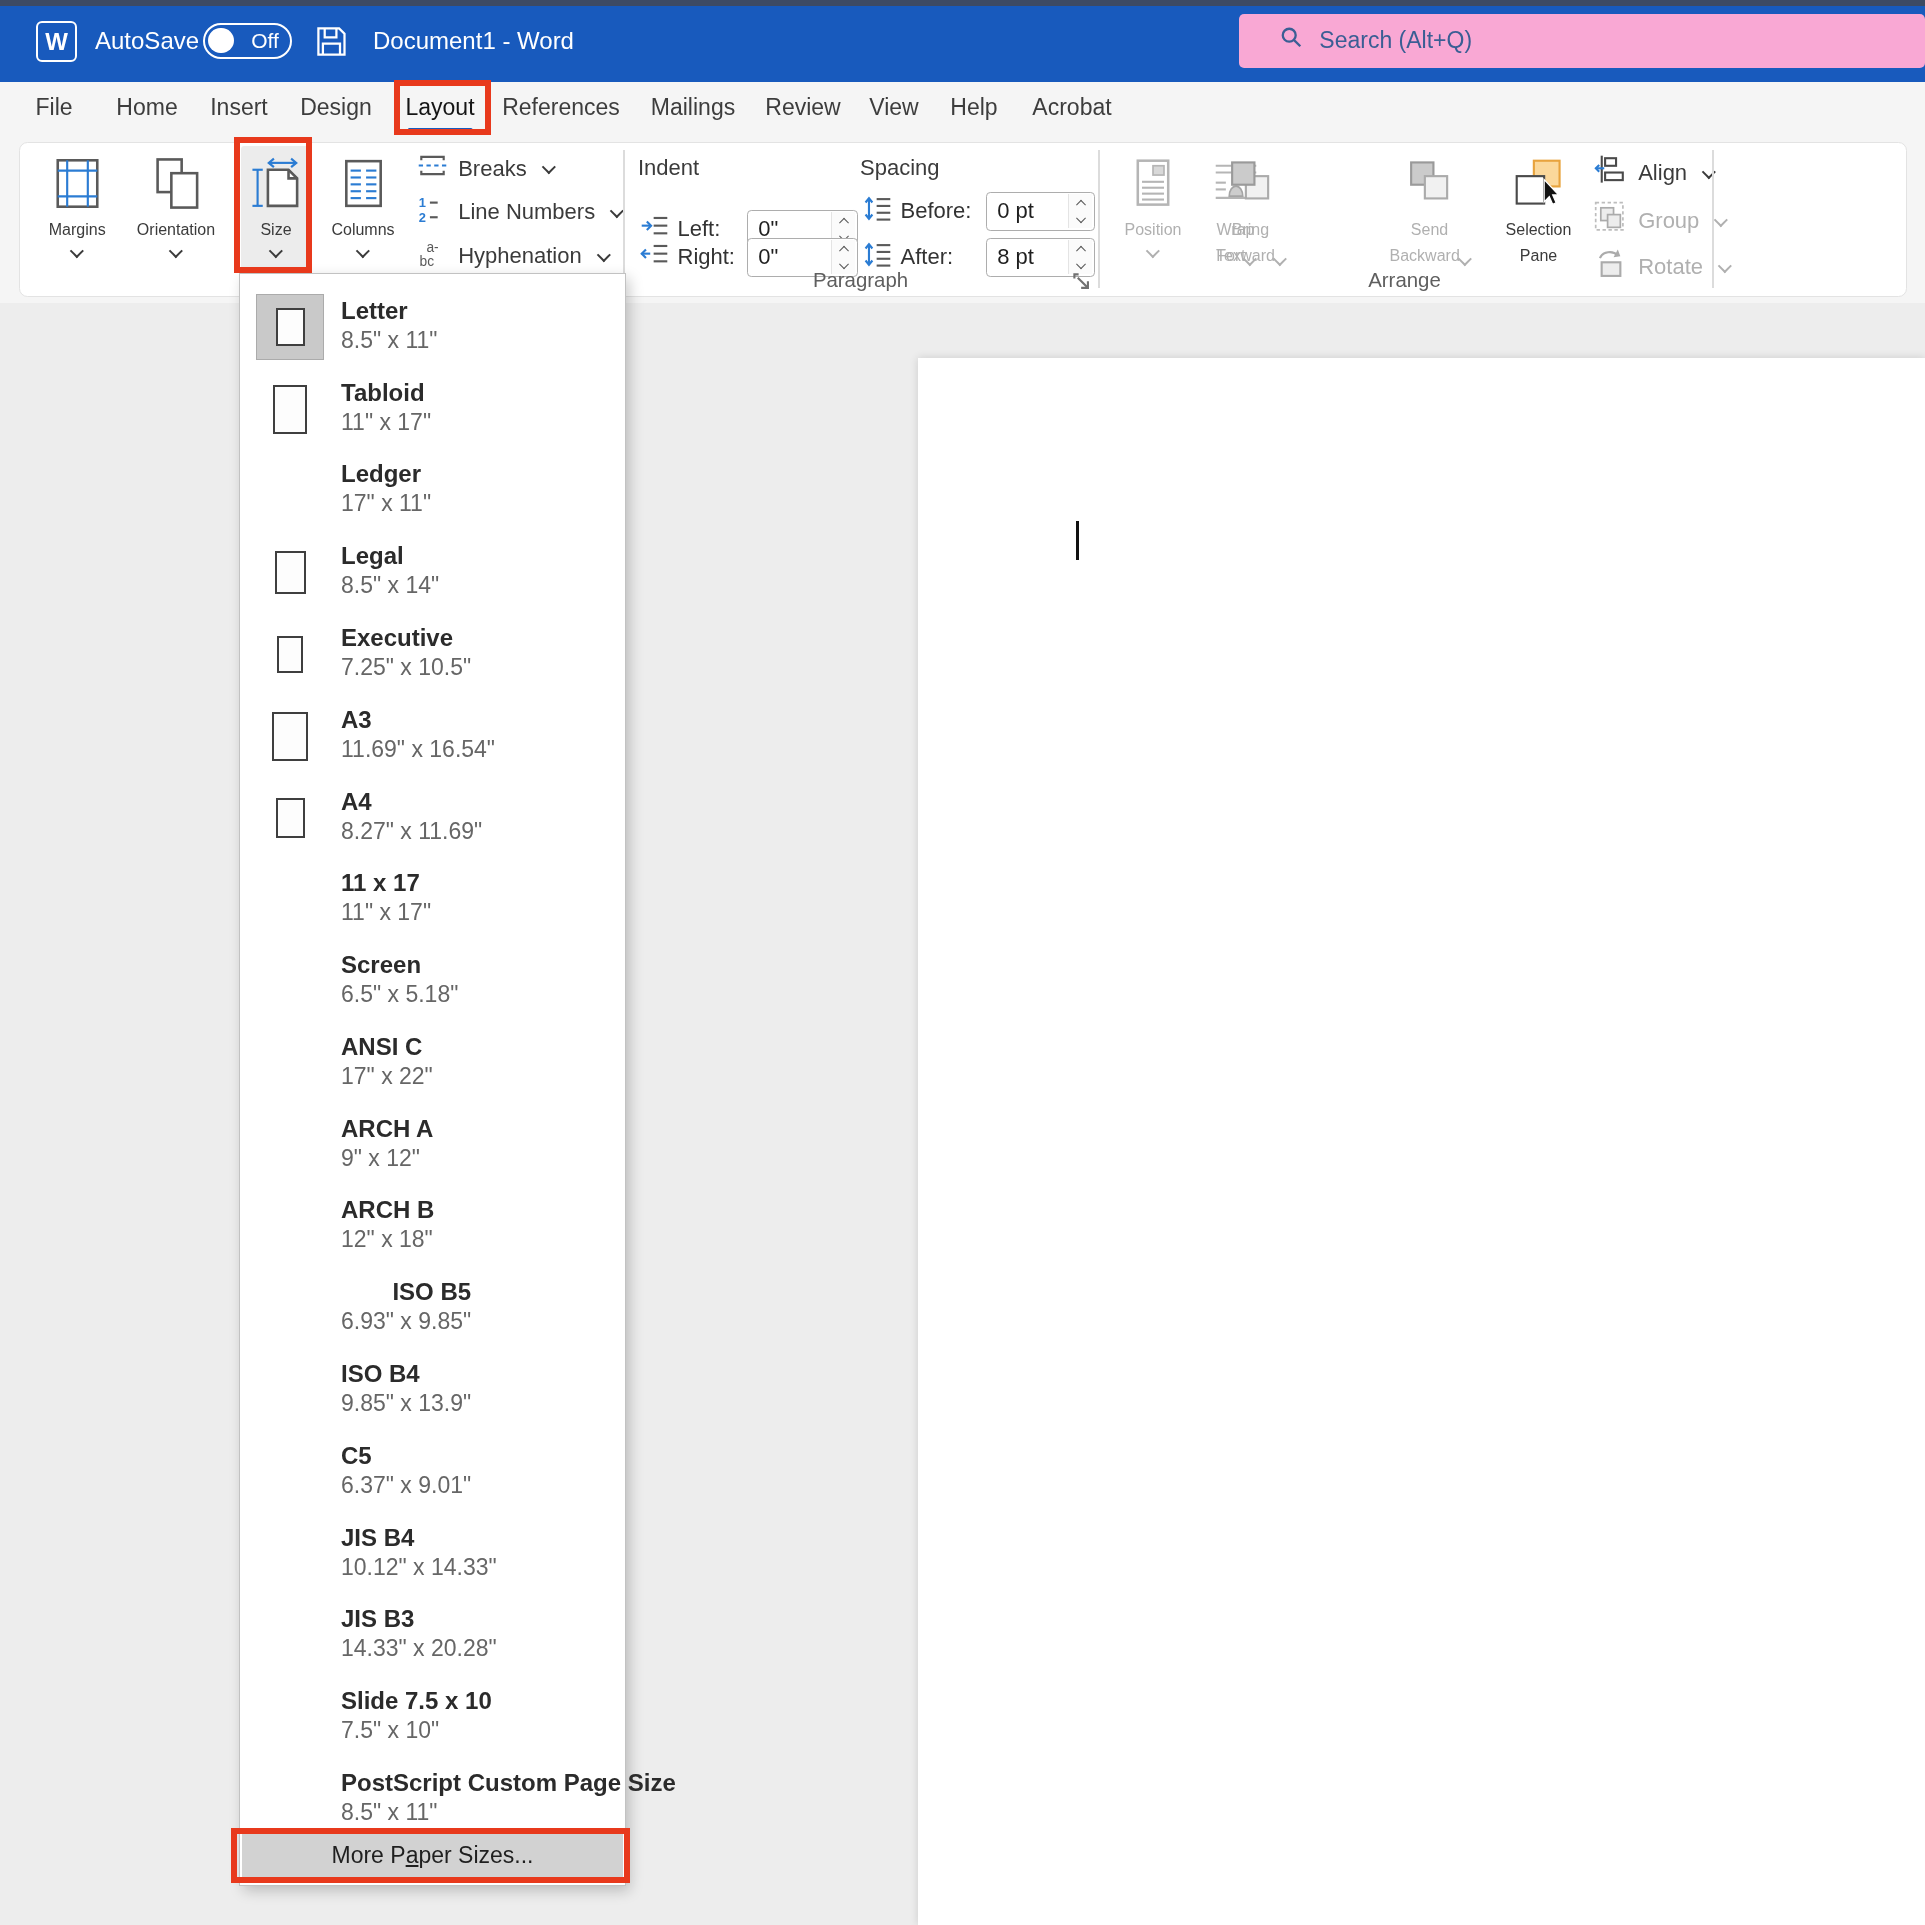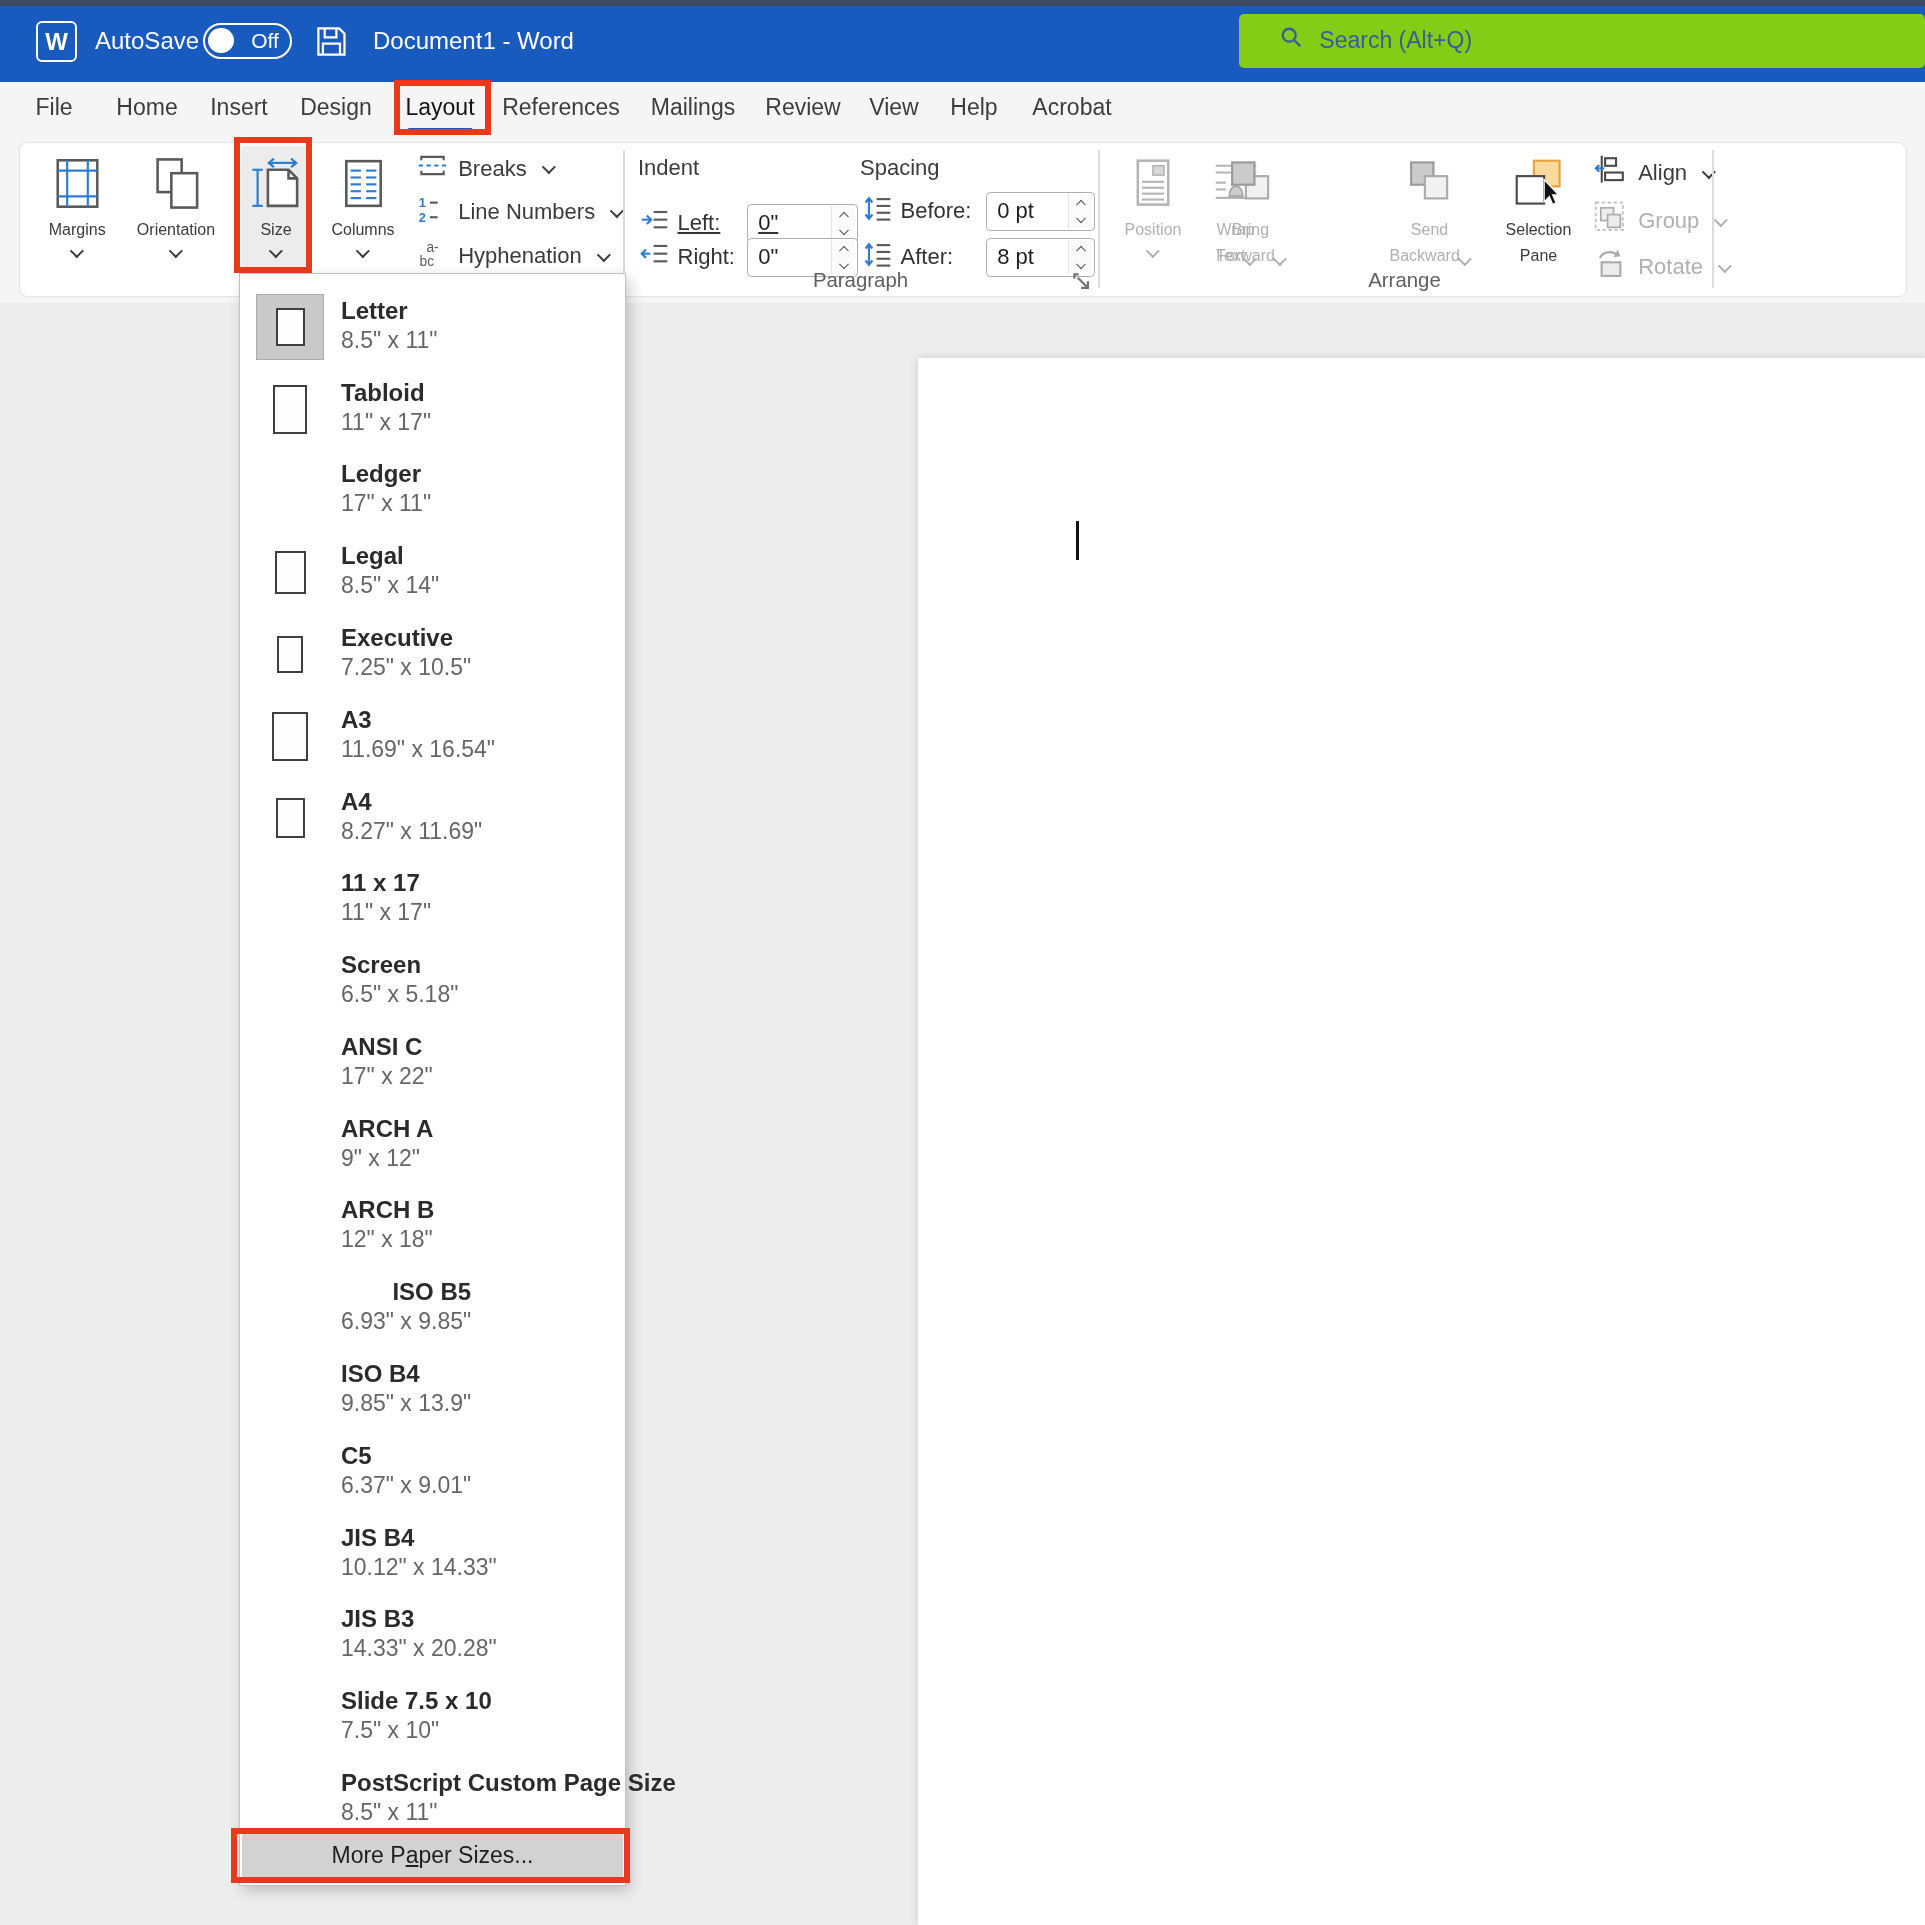--- a/index.html
+++ b/index.html
@@ -10,21 +10,21 @@
   .topedge{position:absolute;left:0;top:0;width:100%;height:6px;background:#3d4a63;z-index:5;}
   .titlebar{position:absolute;left:0;top:0;width:100%;height:82px;background:#185abd;color:#fff;z-index:4;}
   .word-logo{position:absolute;left:36px;top:21px;width:37px;height:37px;border:2.6px solid #fff;border-radius:6px;
              display:flex;align-items:center;justify-content:center;font-size:24px;font-weight:bold;color:#fff;}
   .autosave-label{position:absolute;left:95px;top:0;height:82px;line-height:82px;font-size:24px;}
   .toggle{position:absolute;left:203px;top:23px;width:89px;height:36px;border:2.6px solid #fff;border-radius:20.4px;box-sizing:border-box;}
   .knob{position:absolute;left:3.4px;top:2.6px;width:25.6px;height:25.6px;border-radius:50%;background:#fff;}
   .toggle-state{position:absolute;left:37px;top:0;width:46px;height:31px;line-height:31.5px;font-size:21px;color:#fff;text-align:center;}
   .save-ico{position:absolute;left:313px;top:23px;}
   .doc-title{position:absolute;left:373px;top:0;height:82px;line-height:82px;font-size:24px;}
-  .searchbox{position:absolute;left:1239px;top:13.6px;width:686px;height:54px;background:#84cc16;border-radius:5.1px;
+  .searchbox{position:absolute;left:1239px;top:13.6px;width:686px;height:54px;background:#f9a8d4;border-radius:5.1px;
              display:flex;align-items:center;color:#3a5e94;font-size:23px;gap:15.3px;padding-left:41px;box-sizing:border-box;}
 
   
   .tabrow{position:absolute;left:0;top:82px;width:100%;height:53px;background:#f5f5f5;}
   .tab{position:absolute;top:0;height:53px;line-height:51px;transform:translateX(-50%);
        font-size:23px;color:#3d3d3d;padding:0 6.8px;white-space:nowrap;}
   .tab .tab-underline{position:absolute;left:50%;bottom:2.6px;width:65px;height:4.3px;margin-left:-32px;
        background:#185abd;border-radius:1.7px;display:none;}
   .tab.selected .tab-underline{display:block;}
   .tab.selected{color:#151515;}
@@ -243,21 +243,21 @@
         </span>
         <span>Hyphenation</span>
         <span class="chev"></span>
       </div>
 
       <div class="vsep" style="left:603px;"></div>
 
       <div class="fieldlabel" style="left:618px;top:12px;">Indent</div>
       <div class="fieldlabel" style="left:840px;top:12px;">Spacing</div>
 
-      <div class="frow" style="left:620px;top:61px;text-decoration:underline;">
+      <div class="frow" style="left:620px;top:67px;">
         <span>
           <svg width="29" height="29" viewBox="0 0 34 34">
               <g stroke="#5a5a5a" stroke-width="2.5">
                 <line x1="16" y1="7" x2="32" y2="7"></line>
                 <line x1="16" y1="16" x2="32" y2="16"></line>
                 <line x1="16" y1="25" x2="32" y2="25"></line>
               </g>
               <g stroke="#2b7cd3" stroke-width="2.5" fill="none">
                 <line x1="2" y1="16" x2="12" y2="16"></line>
                 <path d="M8 11 l5 5 -5 5"></path>

